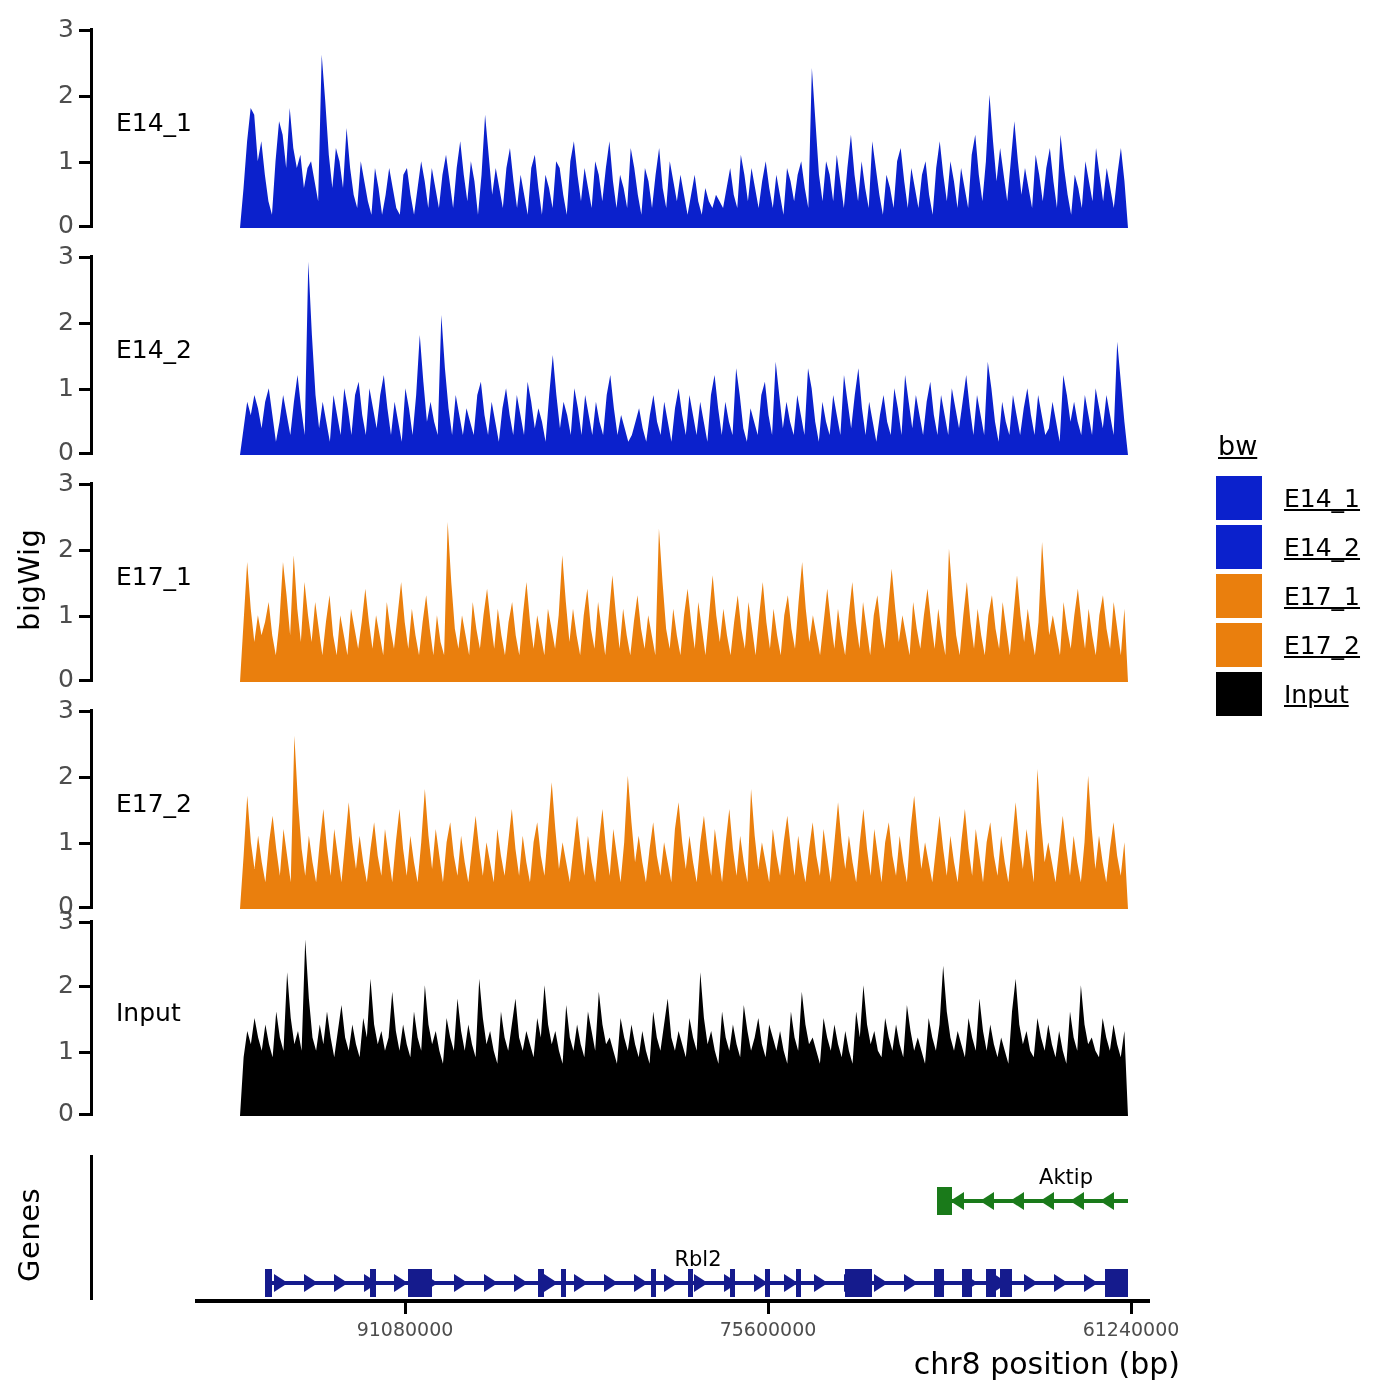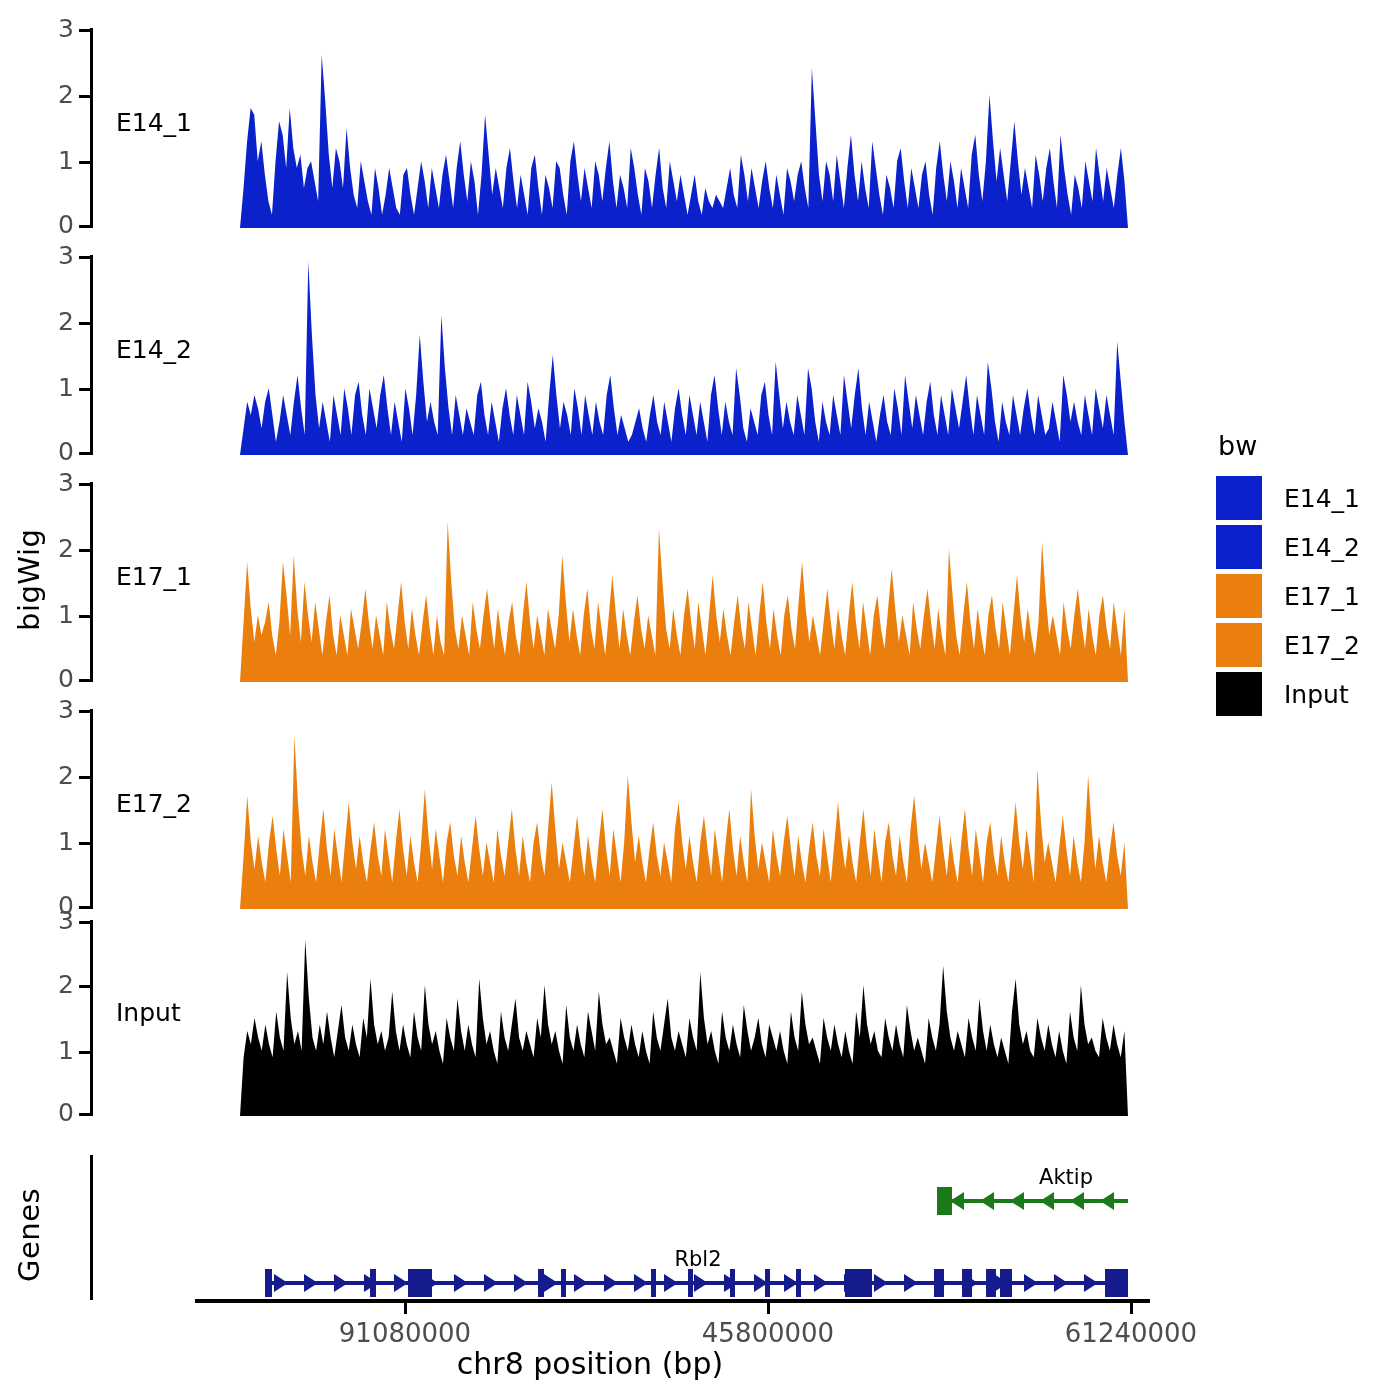--- a/index.html
+++ b/index.html
@@ -47,30 +47,30 @@
   #genes-plot{position:absolute;left:3px;top:0;width:1057px;height:145px;overflow:hidden;}
   .gene-label{
     position:absolute;font-size:21px;color:#000;white-space:nowrap;
     transform:translateX(-50%);
   }
 
   
   #xaxis-line{position:absolute;left:195px;top:1299px;width:955px;height:4px;background:#000;}
   .xtick{position:absolute;width:3px;height:11px;background:#000;top:1303px;}
   .xticklab{
-    position:absolute;top:1318px;font-size:26px;color:#4d4d4d;
+    position:absolute;top:1318px;font-size:19px;color:#4d4d4d;
     transform:translateX(-50%);white-space:nowrap;
   }
   #xtitle{
-    position:absolute;top:1346px;left:0;width:1180px;text-align:center;
+    position:absolute;top:1346px;left:0;width:1180px;text-align:right;
     font-size:30px;color:#000;
   }
 
   
-  #legend{position:absolute;left:1216px;top:430px;width:180px;}
+  #legend{position:absolute;left:1216px;top:430px;width:180px;text-decoration:underline;}
   #legend-title{font-size:27px;color:#000;margin:0 0 14px 2px;}
   .legend-row{display:flex;align-items:center;height:46px;margin-bottom:3px;}
   .legend-swatch{width:46px;height:44px;flex:0 0 46px;}
   .legend-text{font-size:25px;color:#000;margin-left:22px;white-space:nowrap;}
 </style>
 </head>
 <body>
 
 <div id="root">
 
@@ -220,21 +220,21 @@
           <rect x="907" y="114" width="12" height="28" fill="#151b8d"></rect>
           <rect x="1012" y="114" width="23" height="28" fill="#151b8d"></rect>
         </svg><div class="gene-label" style="left: 939px; top: 10px; margin-left: 34px;">Aktip</div><div class="gene-label" style="left: 605px; top: 92px;">Rbl2</div></div>
   </div>
 
   <div id="xaxis-line"></div>
   <div id="xticks-holder">
       <div class="xtick" style="left: 404px;"></div>
       <div class="xticklab" style="left: 405px;">91080000</div>
       <div class="xtick" style="left: 767px;"></div>
-      <div class="xticklab" style="left: 768px;">45800000</div>
+      <div class="xticklab" style="left: 768px;">75600000</div>
       <div class="xtick" style="left: 1130px;"></div>
       <div class="xticklab" style="left: 1131px;">61240000</div>
     </div>
   <div id="xtitle">chr8 position (bp)</div>
 
   <div id="legend">
     <div id="legend-title">bw</div>
     <div id="legend-items">
         <div class="legend-row">
           <span class="legend-swatch" style="background: rgb(11, 33, 204);"></span>

